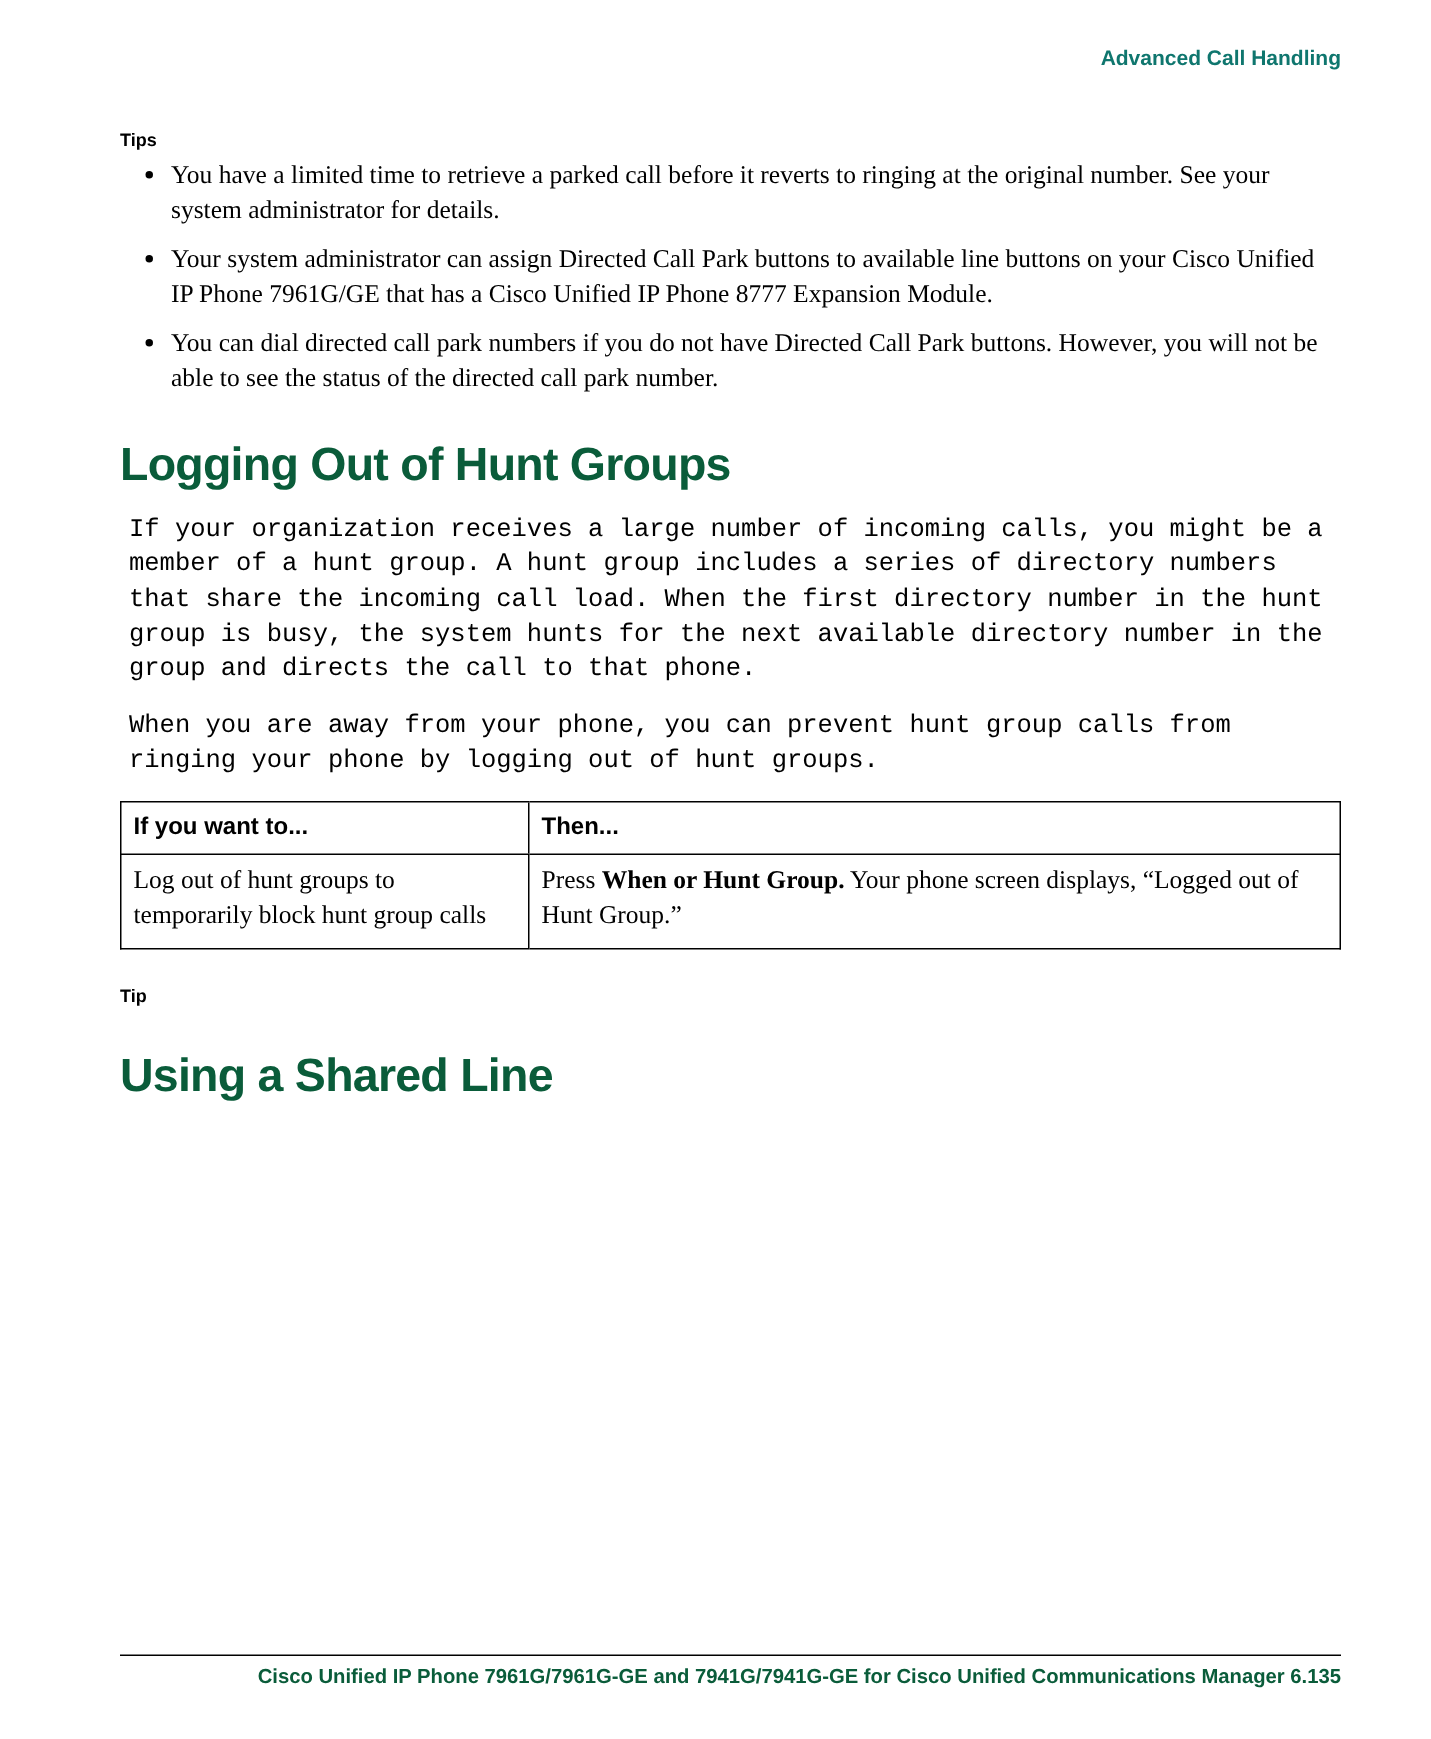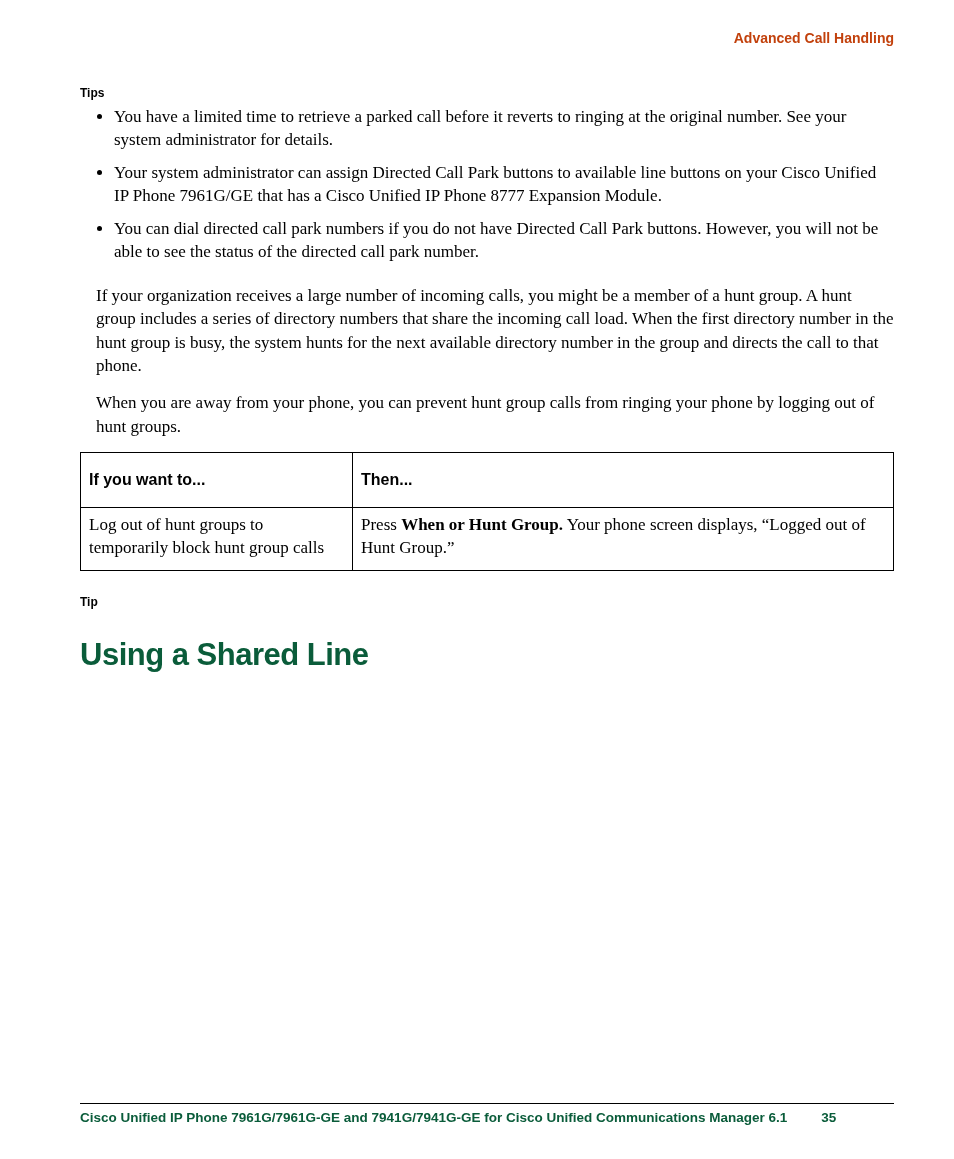--- a/index.html
+++ b/index.html
@@ -13,21 +13,21 @@
     width: 954px;
     height: 1159px;
     box-sizing: border-box;
     padding: 30px 60px 40px 80px;
     position: relative;
   }
   .header-right {
     text-align: right;
     font-family: Arial, Helvetica, sans-serif;
     font-weight: bold;
-    color: #c2410c;
+    color: #0f766e;
     font-size: 14px;
     margin-bottom: 40px;
   }
   .tips-head, .tip-head {
     font-family: Arial, Helvetica, sans-serif;
     font-weight: 900;
     font-size: 12px;
     margin: 10px 0 6px 0;
   }
   ul.bullets {
@@ -43,36 +43,37 @@
     font-family: Arial, Helvetica, sans-serif;
     font-weight: 800;
     color: #0a5c3a;
     font-size: 31px;
     letter-spacing: -0.5px;
     margin: 28px 0 14px 0;
   }
   p.body {
     font-size: 17px;
     line-height: 1.38;
-    margin: 0 0 14px 16px;
+    margin: 0 0 14px 6px;
+    font-family: Liberation Mono, monospace;
   }
   table.proc {
     border-collapse: collapse;
     width: 100%;
     margin: 8px 0 24px 0;
   }
   table.proc th {
     text-align: left;
     font-family: Arial, Helvetica, sans-serif;
     font-weight: bold;
     font-size: 16px;
     border-top: 1px solid #000;
     border-bottom: 1px solid #000;
     border-left: 1px solid #000;
-    padding: 18px 8px;
+    padding: 8px 8px;
     vertical-align: top;
   }
   table.proc th:last-child { border-right: 1px solid #000; }
   table.proc td {
     font-size: 17px;
     line-height: 1.35;
     border-bottom: 1px solid #000;
     border-left: 1px solid #000;
     padding: 6px 8px 10px 8px;
     vertical-align: top;
@@ -89,43 +90,43 @@
     border: 1px solid #6d4a14;
   }
   .footer {
     position: absolute;
     left: 80px;
     right: 60px;
     bottom: 34px;
     border-top: 1px solid #000;
     padding-top: 6px;
     display: flex;
-    justify-content: flex-start;
+    justify-content: flex-end;
     font-family: Arial, Helvetica, sans-serif;
     font-weight: bold;
     color: #0a5c3a;
     font-size: 13.5px;
-    gap: 34px;
   }
   b.inline { font-weight: bold; }
 </style>
 </head>
 <body>
 
 <div class="page">
 
   <div class="header-right">Advanced Call Handling</div>
 
   <div class="tips-head">Tips</div>
   <ul class="bullets">
     <li>You have a limited time to retrieve a parked call before it reverts to ringing at the original number. See your system administrator for details.</li>
     <li>Your system administrator can assign Directed Call Park buttons to available line buttons on your Cisco Unified IP Phone 7961G/GE that has a Cisco Unified IP Phone 8777 Expansion Module.</li>
     <li>You can dial directed call park numbers if you do not have Directed Call Park buttons. However, you will not be able to see the status of the directed call park number.</li>
   </ul>
 
+  <h2 class="green">Logging Out of Hunt Groups</h2>
   <p class="body">If your organization receives a large number of incoming calls, you might be a member of a hunt group. A hunt group includes a series of directory numbers that share the incoming call load. When the first directory number in the hunt group is busy, the system hunts for the next available directory number in the group and directs the call to that phone.</p>
   <p class="body">When you are away from your phone, you can prevent hunt group calls from ringing your phone by logging out of hunt groups.</p>
 
   <table class="proc">
     <tbody>
         <tr>
       <th class="col1">If you want to...</th>
       <th>Then...</th>
     </tr>
     <tr>

